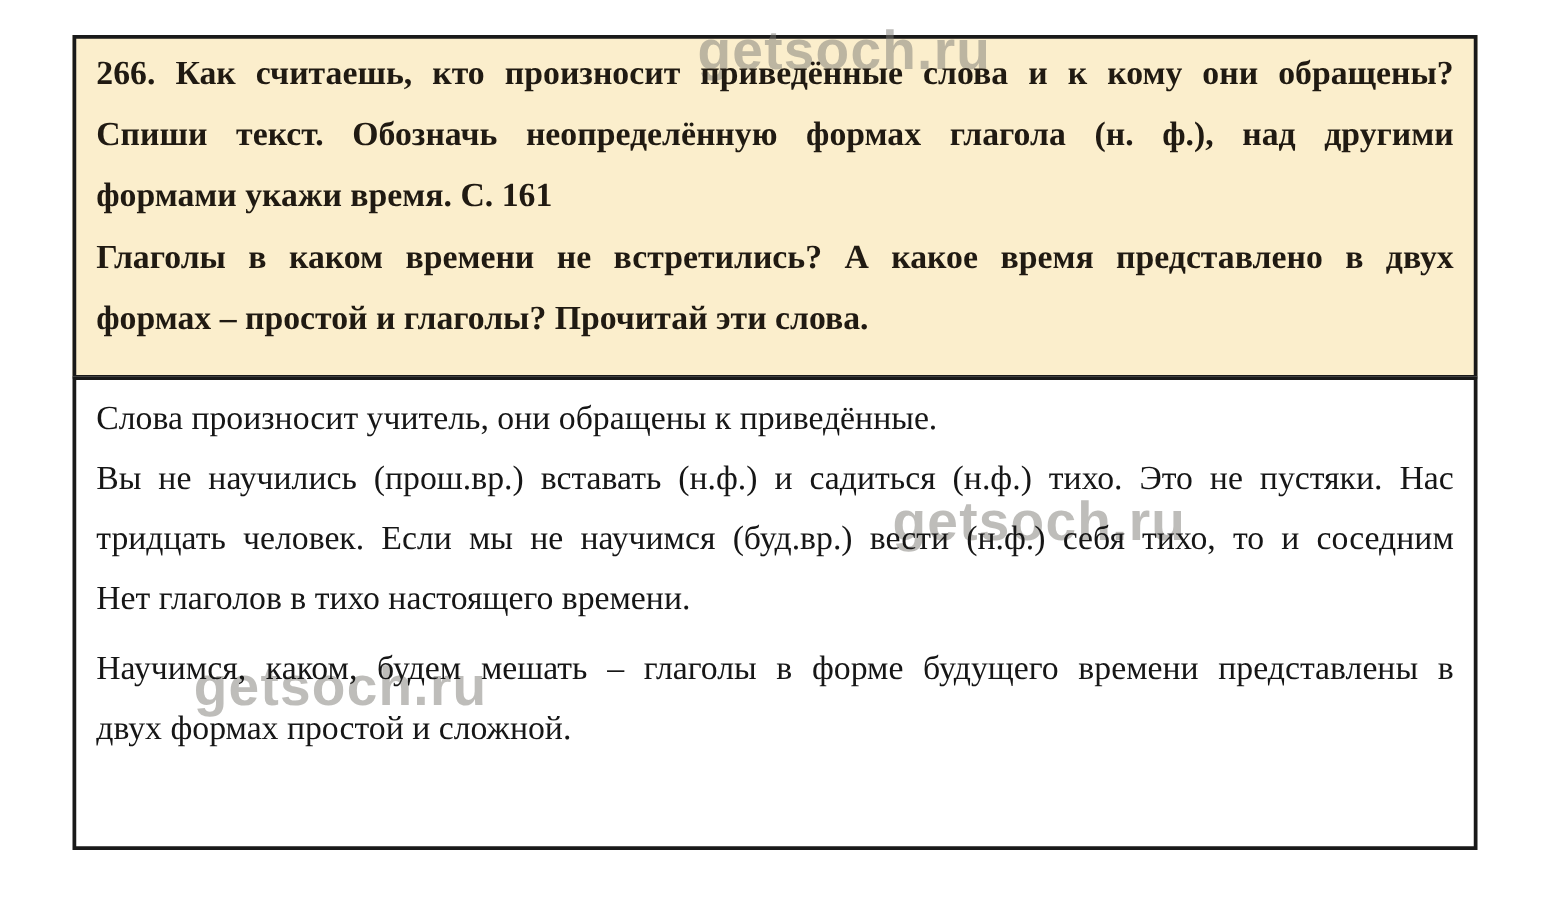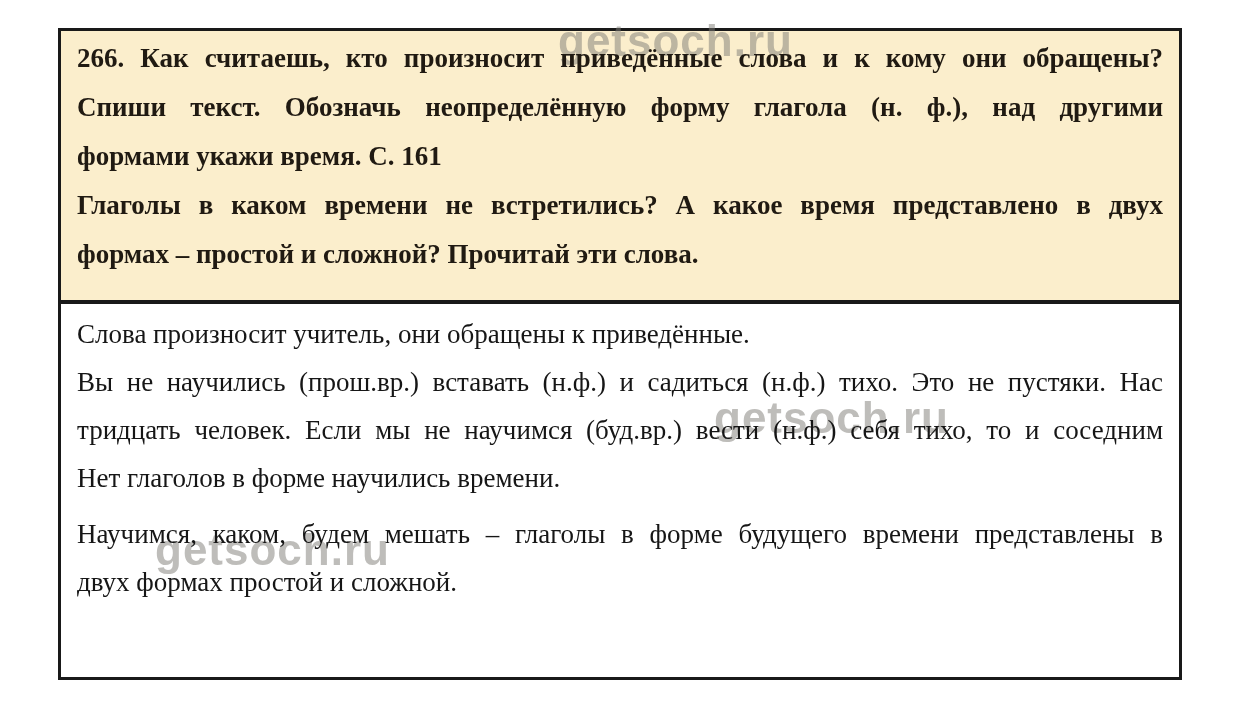--- a/index.html
+++ b/index.html
@@ -67,33 +67,33 @@
 </style>
 </head>
 <body>
 
 <div class="page">
 
   <div class="box task-box">
     <div class="wm wm-top">getsoch.ru</div>
     <div class="content">
       <div class="line j">266. Как считаешь, кто произносит приведённые слова и к кому они обращены?</div>
-      <div class="line j">Спиши текст. Обозначь неопределённую форму глагола (н. ф.), над другими</div>
+      <div class="line j">Спиши текст. Обозначь неопределённую формах глагола (н. ф.), над другими</div>
       <div class="line">формами укажи время. С. 161</div>
       <div class="line j">Глаголы в каком времени не встретились? А какое время представлено в двух</div>
-      <div class="line">формах – простой и сложной? Прочитай эти слова.</div>
+      <div class="line">формах – простой и глаголы? Прочитай эти слова.</div>
     </div>
   </div>
 
   <div class="box answer-box">
     <div class="wm wm-mid">getsoch.ru</div>
     <div class="wm wm-low">getsoch.ru</div>
     <div class="content">
       <div class="line">Слова произносит учитель, они обращены к приведённые.</div>
       <div class="line j">Вы не научились (прош.вр.) вставать (н.ф.) и садиться (н.ф.) тихо. Это не пустяки. Нас</div>
       <div class="line j">тридцать человек. Если мы не научимся (буд.вр.) вести (н.ф.) себя тихо, то и соседним</div>
-      <div class="line">Нет глаголов в форме научились времени.</div>
+      <div class="line">Нет глаголов в тихо настоящего времени.</div>
       <div class="line j mt8">Научимся, каком, будем мешать – глаголы в форме будущего времени представлены в</div>
       <div class="line">двух формах простой и сложной.</div>
     </div>
   </div>
 
 </div>
 
 </body></html>

